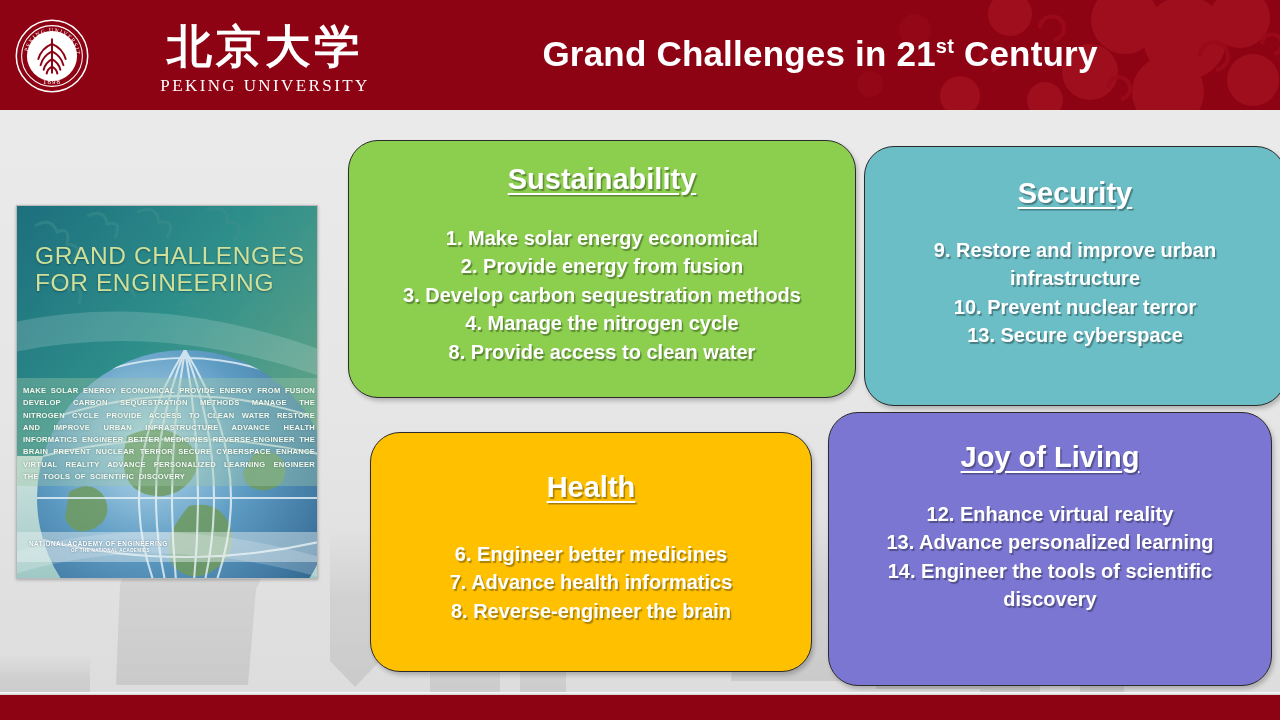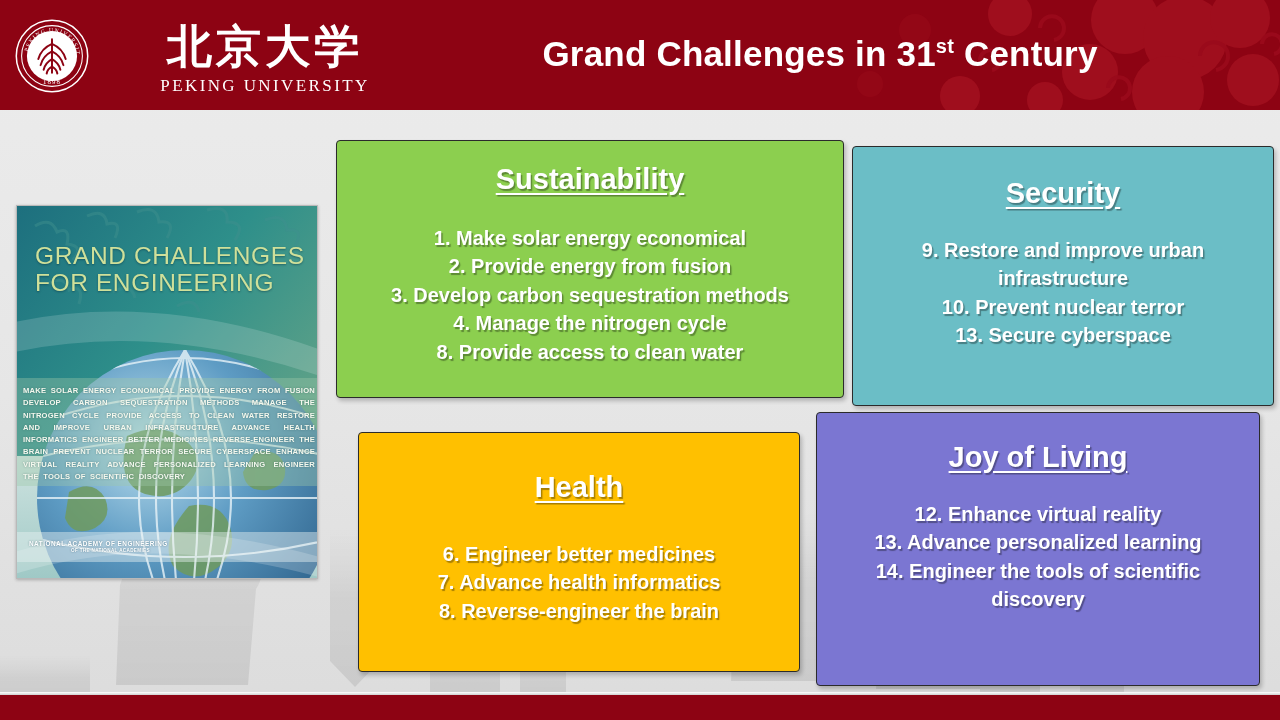--- a/index.html
+++ b/index.html
@@ -86,26 +86,27 @@
     position:absolute;left:12px;top:334px;width:280px;
     color:#ffffff;font-size:6.4px;letter-spacing:.5px;font-weight:600;
     text-shadow:0 0 2px rgba(0,50,70,.55);
   }
   .bk-nae .sub{display:block;margin-left:42px;font-size:4.6px;letter-spacing:.35px;margin-top:1px;}
 
   
   .box{
     position:absolute;
     border:1.6px solid #2b2b2b;
-    border-radius:4px;
+    border-radius:30px;
     box-sizing:border-box;
     box-shadow:2px 3px 4px rgba(0,0,0,.22);
     color:#ffffff;
     text-align:center;
     overflow:visible;
+    margin-left:12px;
   }
   .box .bx-title{
     font-size:29px;font-weight:bold;
     text-decoration:underline;
     text-underline-offset:4px;
     text-shadow:1.5px 1.5px 1px rgba(0,0,0,.34);
     white-space:nowrap;
   }
   .box .bx-lines{
     font-size:20px;font-weight:bold;line-height:1.42;
@@ -207,21 +208,21 @@
         <textPath href="#sealarc" startOffset="6%">PEKING UNIVERSITY</textPath>
       </text>
     </svg>
 
     <svg class="logo-cn" viewBox="0 0 270 56">
       <text x="135" y="45" text-anchor="middle" fill="#ffffff" font-family="DejaVu Sans, sans-serif" font-size="47" font-weight="bold" letter-spacing="4">北京大学</text>
     </svg>
     <div class="logo-en">PEKING UNIVERSITY</div>
 
     <div id="slide-title">
-      <span>Grand Challenges in 31</span><span class="sup">st</span><span> Century</span>
+      <span>Grand Challenges in 21</span><span class="sup">st</span><span> Century</span>
     </div>
 
   </div>
 
   <div id="book">
     <svg width="300" height="372" viewBox="0 0 300 372">
       <defs>
         <linearGradient id="skyg" x1="0" y1="0" x2="1" y2="1">
           <stop offset="0%" stop-color="#1d6f7e"></stop>
           <stop offset="40%" stop-color="#2e8f8a"></stop>

